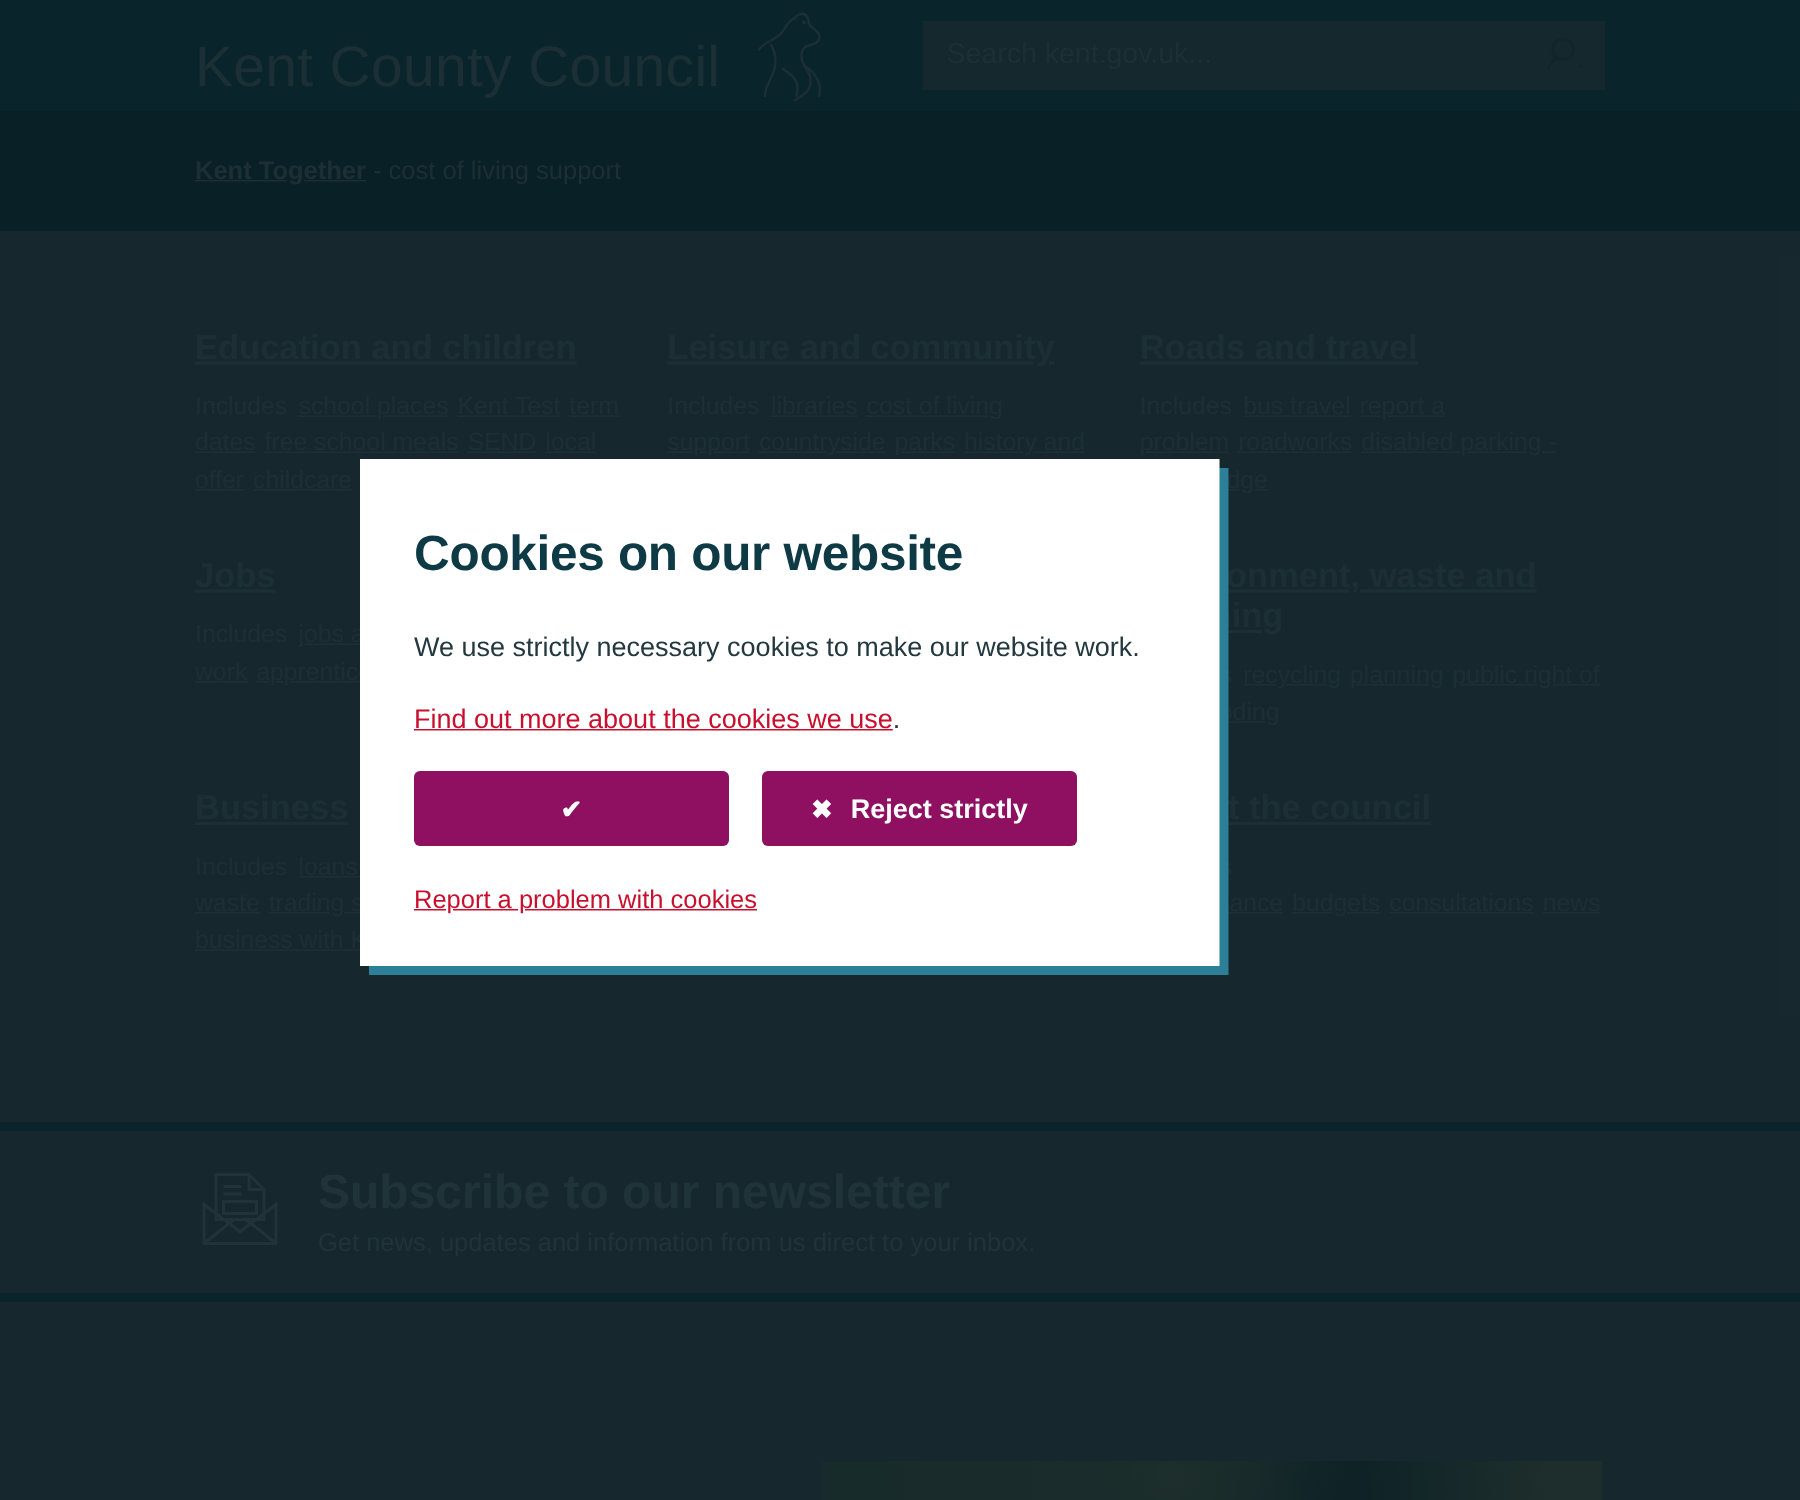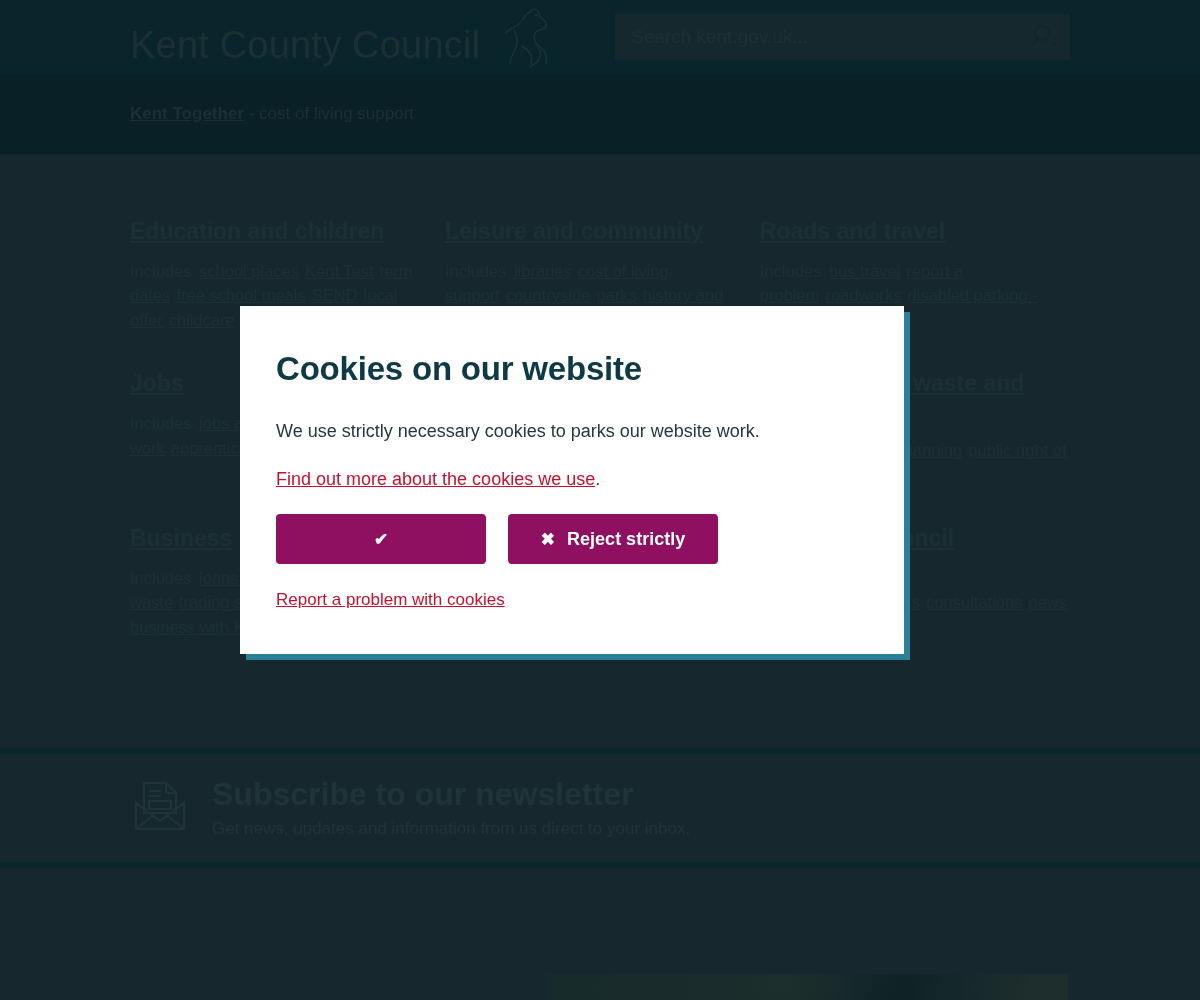--- a/index.html
+++ b/index.html
@@ -105,24 +105,24 @@
       radial-gradient(circle at 62% 80%, #10262c 0%, transparent 50%),
       radial-gradient(circle at 86% 40%, #37463a 0%, transparent 55%),
       linear-gradient(90deg,#24383a 0%, #2b3c34 30%, #16292e 55%, #33433a 100%);
   }
 
   
   #dim { position:absolute; inset:0; background:rgba(10,28,33,0.55); }
 
   .modal {
     position:absolute;
-    left:240px; top:306px; width:664px;
+    left:240px; top:306px; width:573px;
     background:#ffffff;
     box-shadow:6px 6px 0 0 #2b7f96;
-    padding:44px 36px 44px 36px;
+    padding:44px 36px 34px 36px;
   }
   .modal h1 {
     margin:0 0 30px 0;
     font-size:33px; font-weight:bold; color:#0d3a44;
     letter-spacing:-.2px;
   }
   .modal p {
     margin:0 0 22px 0;
     font-size:18px; line-height:1.45; color:#23393f;
   }
@@ -267,21 +267,21 @@
   </div>
 
   <div class="hero-img"></div>
 </div>
 
 <div id="dim"></div>
 
 <div class="modal" role="dialog">
   <h1>Cookies on our website</h1>
 
-  <p>We use strictly necessary cookies to parks our website work.</p>
+  <p>We use strictly necessary cookies to make our website work.</p>
 
   <p class="link-line"><a class="red" href="#">Find out more about the cookies we use</a><span>.</span></p>
 
   <div class="btn-row">
     <button class="btn btn-primary">
       <span class="glyph">✔</span>
     </button>
     <button class="btn btn-primary">
       <span class="glyph">✖</span>
       <span>Reject strictly</span>

